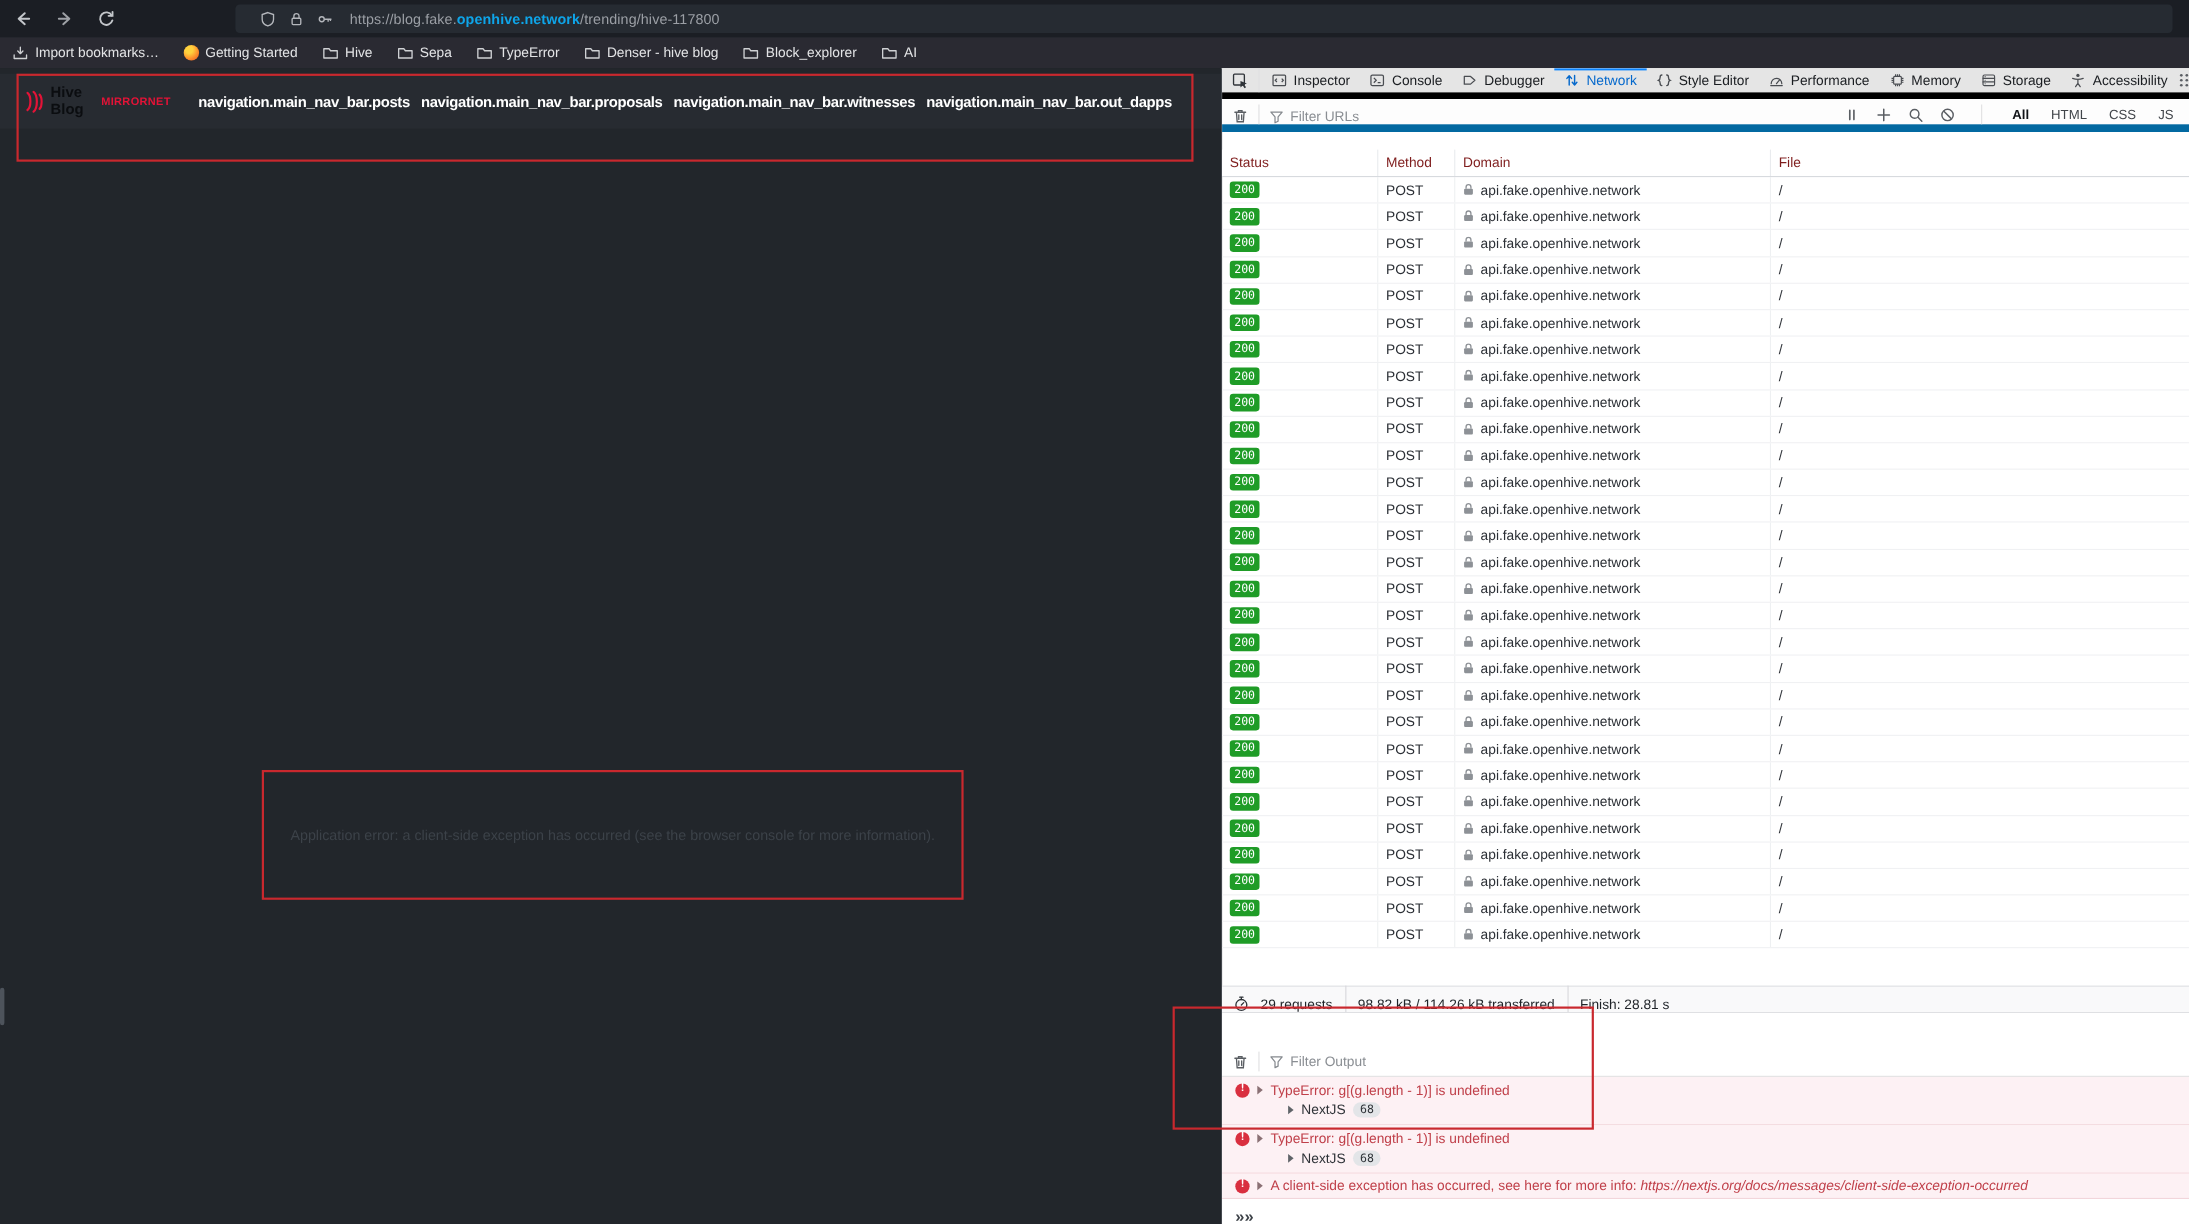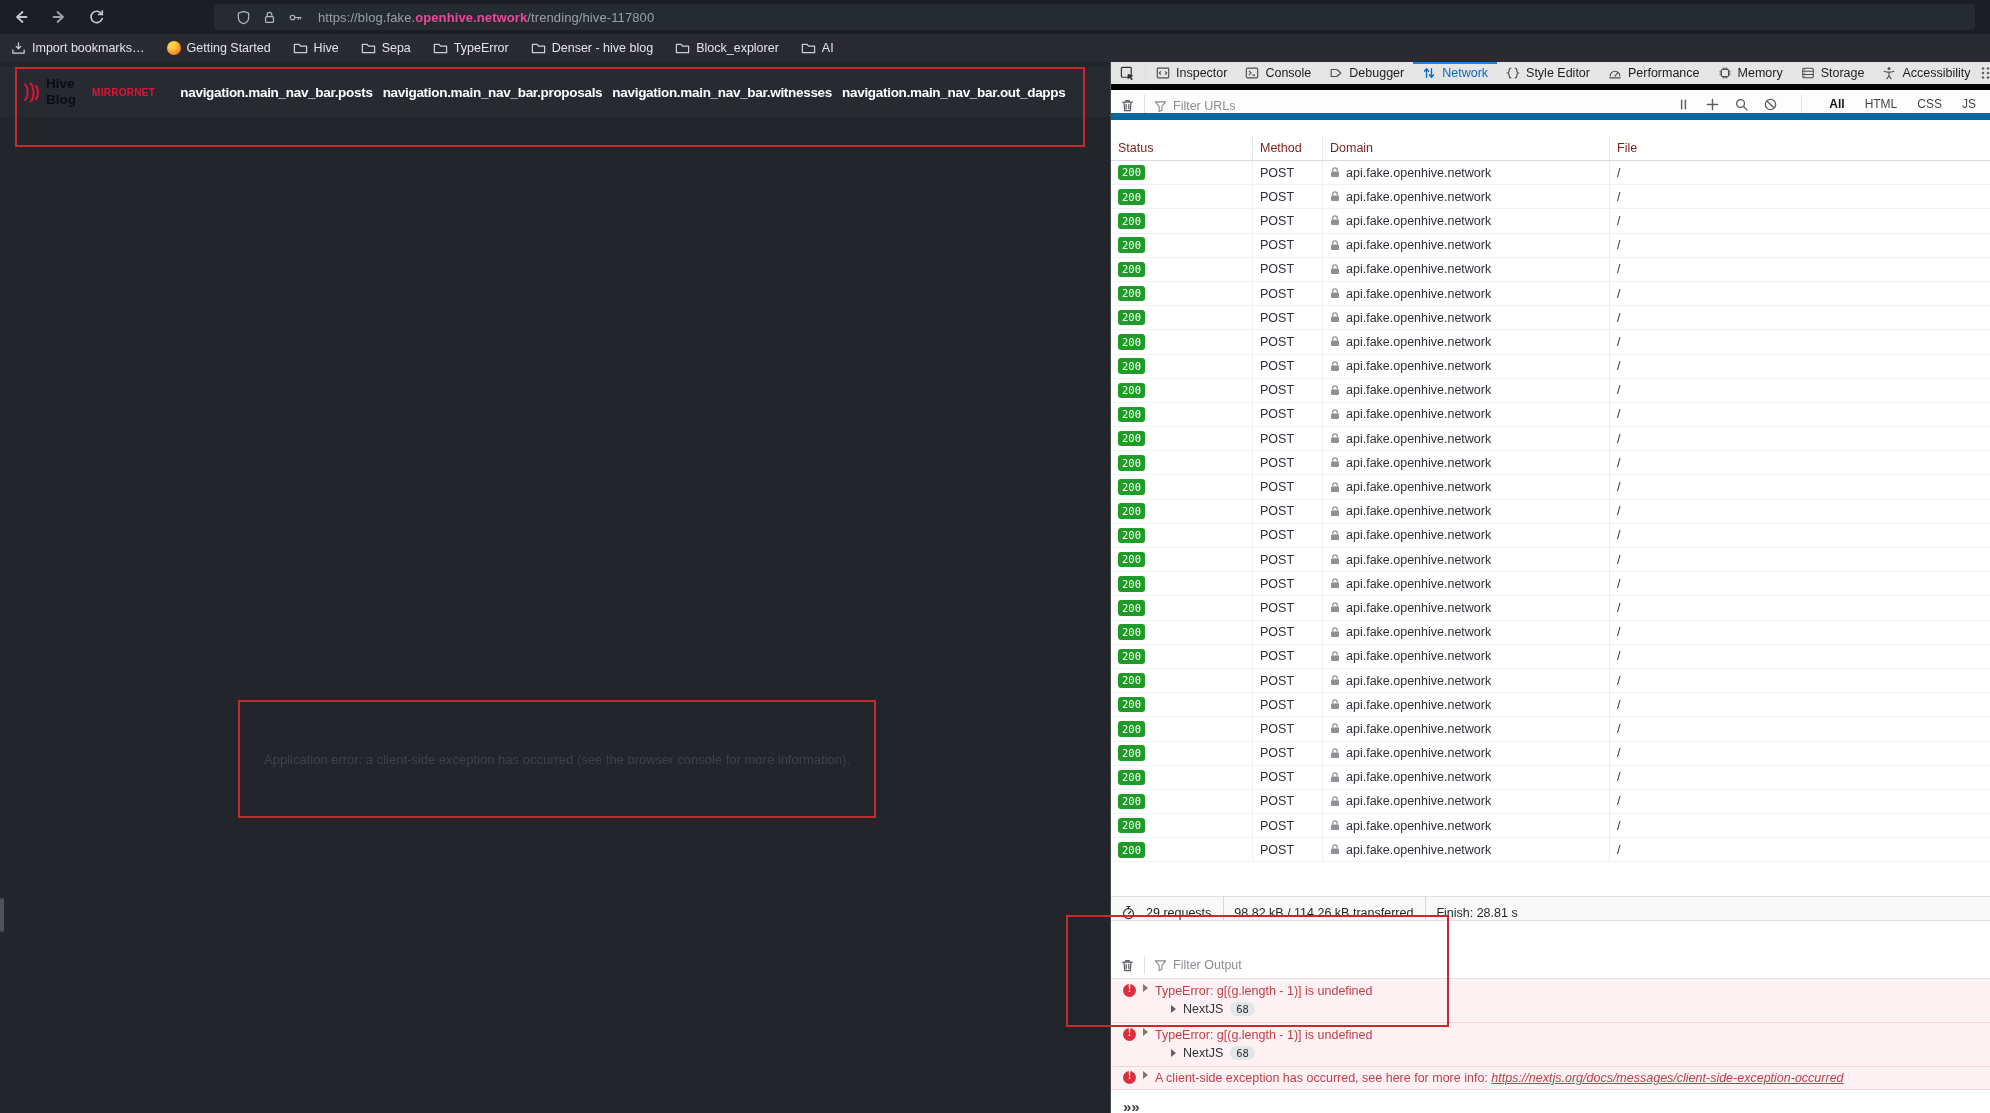--- a/index.html
+++ b/index.html
@@ -15,21 +15,21 @@
   
   .browser-toolbar{position:absolute;left:0;top:0;width:1990px;height:34px;background:#1b1e24;display:flex;align-items:center;}
   .nav-btn{width:18px;height:18px;color:#c3c6ca;flex:0 0 auto;}
   .nav-btn.back{margin-left:12px;}
   .nav-btn.fwd{margin-left:20px;color:#9ea1a6;}
   .nav-btn.reload{margin-left:20px;}
   .urlbar{position:absolute;left:214px;top:4px;width:1761px;height:26px;background:#262b32;border-radius:4px;display:flex;align-items:center;padding-left:22px;}
   .urlbar .u-icon{width:15px;height:15px;color:#b4b7bc;margin-right:11px;flex:0 0 auto;}
   .url-text{font-size:13px;white-space:nowrap;margin-left:4px;letter-spacing:.1px;}
   .url-text .dim{color:#9b9fa5;}
-  .url-text .hl{color:#ec4899;font-weight:bold;}
+  .url-text .hl{color:#0ea5e9;font-weight:bold;}
 
   .bookmarks-bar{position:absolute;left:0;top:34px;width:1990px;height:28px;background:#2a2a32;display:flex;align-items:center;padding-left:11px;color:#e3e4e6;font-size:12.5px;}
   .bm-item{display:flex;align-items:center;gap:6px;margin-right:22px;white-space:nowrap;}
   .bm-icon{width:15px;height:15px;color:#cfd1d4;flex:0 0 auto;}
   .ff-dot{width:14px;height:14px;border-radius:50%;background:radial-gradient(circle at 35% 30%,#ffd23e 0 25%,#ff9a2e 55%,#e84e1f 100%);}
 
   
   .page{position:absolute;left:0;top:62px;width:1110px;height:1051px;background:#22262b;overflow:hidden;}
   .site-header{position:absolute;left:0;top:5px;width:100%;height:50px;background:#272b31;display:flex;align-items:center;}
   .hive-logo{width:17px;height:21px;margin-left:22px;flex:0 0 auto;}
@@ -72,29 +72,29 @@
   .lock-sm{width:10px;height:11px;color:#8d9196;margin-right:6px;flex:0 0 auto;}
 
   .dt-summary{position:absolute;left:0;right:0;top:834px;height:25px;background:#f9f9fa;border-top:1px solid #dfe0e3;border-bottom:1px solid #dfe0e3;display:flex;align-items:flex-end;font-size:12.5px;color:#1f2328;}
   .sum-icon{width:15px;height:15px;color:#2f3338;margin-left:10px;}
   .sum-item{margin-left:10px;white-space:nowrap;}
   .sum-div{width:1px;height:24px;background:#d7d7db;margin-left:12px;}
 
   .dt-console{position:absolute;left:0;right:0;top:859px;bottom:0;background:#fff;}
   .c-toolbar{height:27px;border-bottom:1px solid #e0e0e2;display:flex;align-items:center;padding:0 9px;color:#737373;font-size:12.5px;background:#fff;margin-top:31px;}
   .console-row{background:var(--error-bg);border-bottom:1px solid #f2d6db;color:var(--error-text);font-family:"DejaVu Sans Mono","Liberation Mono",monospace;font-size:12.5px;}
-  .cr-line1{display:flex;gap:7px;padding:5px 8px 2px 12px;}
+  .cr-line1{display:flex;align-items:center;gap:7px;padding:5px 8px 2px 12px;}
   .cr-line2{display:flex;align-items:center;gap:7px;padding:2px 8px 6px 60px;color:#2f3338;}
   .err-icon{width:13px;height:13px;border-radius:50%;background:#d92f3f;position:relative;flex:0 0 auto;}
   .err-icon::after{content:"!";position:absolute;left:0;right:0;top:-1px;text-align:center;color:#fff;font-size:10px;font-weight:bold;font-family:"DejaVu Sans Mono",monospace;}
   .tri{width:0;height:0;border-left:5px solid #8a7074;border-top:4px solid transparent;border-bottom:4px solid transparent;flex:0 0 auto;}
   .tri.dark{border-left-color:#5f6368;}
   .err-badge{background:#e3e5e8;border-radius:8px;padding:1px 6px;font-size:10.5px;color:#2f3338;font-family:"DejaVu Sans Mono",monospace;}
   .single .cr-line1{padding:4px 8px 4px 12px;}
-  .c-link{color:inherit;font-style:italic;text-decoration:underline;white-space:nowrap;}
+  .c-link{color:inherit;font-style:italic;white-space:nowrap;}
   .c-prompt{padding:8px 0 0 12px;color:#3d4248;font-size:15px;font-weight:bold;transform-origin:left;}
 
   
   .hl-box{position:absolute;border:2px solid var(--accent-red);pointer-events:none;z-index:20;}
   .hl-header{left:15px;top:67px;width:1070px;height:80px;}
   .hl-console{left:1066px;top:915px;width:383px;height:112px;}
 </style>
 </head>
 <body>
 

